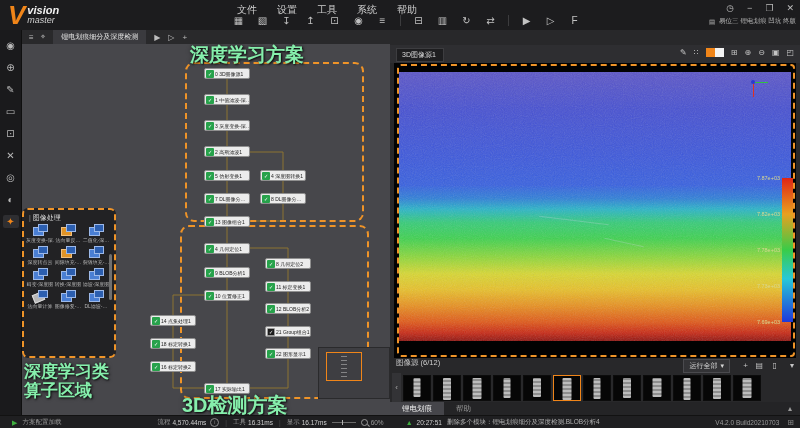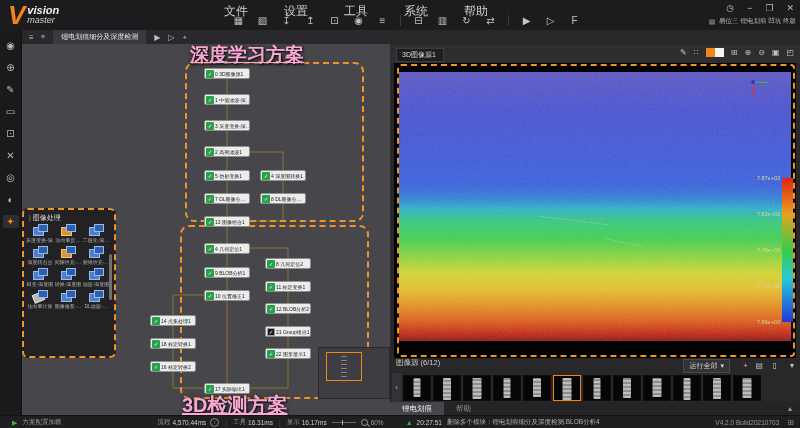--- a/index.html
+++ b/index.html
@@ -5,21 +5,21 @@
   html,body{margin:0;padding:0;background:#111;}
   #app{position:relative;width:800px;height:428px;background:#2b2b2d;overflow:hidden;
        font-family:"Liberation Sans","DejaVu Sans",sans-serif;color:#ccc;-webkit-font-smoothing:antialiased;}
   
   #titlebar{position:absolute;left:0;top:0;width:800px;height:30px;background:#1c1c1e;border-bottom:1px solid #101010;}
   #logo{position:absolute;left:8px;top:1px;display:flex;align-items:center;}
   #logo-v{color:#f08519;font-style:italic;font-weight:bold;font-size:26px;line-height:28px;}
   #logo-txt{margin-left:2px;line-height:10px;}
   #logo-txt .l1{color:#f2f2f2;font-style:italic;font-weight:bold;font-size:11px;}
   #logo-txt .l2{color:#cfcfcf;font-style:italic;font-size:9px;}
-  #menu{position:absolute;left:224px;top:3px;display:flex;gap:36px;font-size:12px;color:#cfcfcf;}
+  #menu{position:absolute;left:237px;top:3px;display:flex;gap:20px;font-size:10px;color:#cfcfcf;}
   .menu-item{cursor:default;}
   #tbicons{position:absolute;left:232px;top:15px;display:flex;gap:11px;align-items:center;font-size:10px;color:#c2c2c2;}
   .tbi{width:13px;text-align:center;}
   .tbsep{width:1px;height:11px;background:#3c3c3e;}
   #wctrl{position:absolute;right:6px;top:3px;display:flex;gap:13px;font-size:9px;color:#bdbdbd;}
   #solutionbar{position:absolute;right:4px;top:17px;display:flex;gap:4px;align-items:center;font-size:6.5px;color:#b4b4b4;}
   
   #rail{position:absolute;left:0;top:30px;width:22px;height:385px;background:#1a1a1c;border-right:1px solid #0f0f0f;
         display:flex;flex-direction:column;align-items:center;padding-top:9px;gap:9px;box-sizing:border-box;}
   .rli{width:16px;height:13px;font-size:10px;line-height:13px;text-align:center;color:#b9b9b9;}
@@ -31,22 +31,22 @@
   .fta{color:#bdbdbd;margin-left:8px;font-size:8px;}
   #canvas{position:absolute;left:22px;top:44px;width:368px;height:371px;background:#47474b;overflow:hidden;}
   #edges{position:absolute;left:0;top:0;z-index:1;}
   .dashed{position:absolute;border:2px dashed #ef9428;border-radius:9px;z-index:2;pointer-events:none;}
   .node{position:absolute;height:11px;width:46px;background:#ececec;border:1px solid #8f8f8f;border-radius:2px;
         display:flex;align-items:center;font-size:5px;color:#1d1d1d;z-index:3;box-sizing:border-box;}
   .node .ni{flex:none;width:8px;height:8px;background:#27a24b;border-radius:1px;margin:0 1px;color:#fff;
             font-size:5px;line-height:8px;text-align:center;}
   .node.dark .ni{background:#1d1d1d;border:1px solid #9a9a9a;color:#fff;box-sizing:border-box;line-height:6px;}
   .node .nl{white-space:nowrap;overflow:hidden;}
-  .anno{position:absolute;color:#f9a8d4;font-weight:bold;z-index:7;
-        text-shadow:1px 1px 2px rgba(0,0,0,.85),0 0 4px rgba(0,0,0,.5);text-decoration:underline;}
+  .anno{position:absolute;color:#86efac;font-weight:bold;z-index:7;
+        text-shadow:1px 1px 2px rgba(0,0,0,.85),0 0 4px rgba(0,0,0,.5);}
   
   #oppanel{position:absolute;left:0px;top:164px;width:94px;height:150px;background:#222224;z-index:4;
            border:2px dashed #ef9428;border-radius:6px;box-sizing:border-box;}
   #optitle{position:absolute;left:5px;top:3px;font-size:7px;color:#dedede;}
   #optitle .mk{color:#8a8a8a;margin-right:2px;}
   #opgrid{position:absolute;left:2px;top:14px;width:84px;display:flex;flex-wrap:wrap;}
   .op{width:28px;margin-bottom:3px;cursor:default;}
   .opicon{width:15px;height:12px;position:relative;margin:0 auto;}
   .opicon::before{content:'';position:absolute;left:0;top:3px;width:9px;height:7px;background:#4a7fd4;border:1px solid #9db9e8;}
   .opicon::after{content:'';position:absolute;right:0;top:0;width:8px;height:6px;background:#2c5fb0;border:1px solid #9db9e8;}
@@ -197,20 +197,24 @@
         <path d="M266 309 V344 H228"></path>
         <path d="M205 251 H151 V344 H182"></path>
       </g>
     </svg>
 
     <div class="dashed" style="left:163px;top:18px;width:175px;height:156px;"></div>
     <div class="dashed" style="left:158px;top:181px;width:185px;height:170px;"></div>
 
     <div class="anno" style="left:168px;top:-2px;font-size:19px;">深度学习方案</div>
     <div class="anno" style="left:160px;top:348px;font-size:20px;">3D检测方案</div>
+    <div class="anno" style="left:2px;top:318px;font-size:17px;line-height:19px;">
+      <div>深度学习类</div>
+      <div>算子区域</div>
+    </div>
 
     <div id="oppanel">
       <div id="optitle">
         <span class="mk">|</span><span>图像处理</span>
       </div>
       <div id="opgrid">
           <div class="op blue">
             <div class="opicon"></div>
             <div class="oplabel">灰度变换-深…</div>
           </div>

